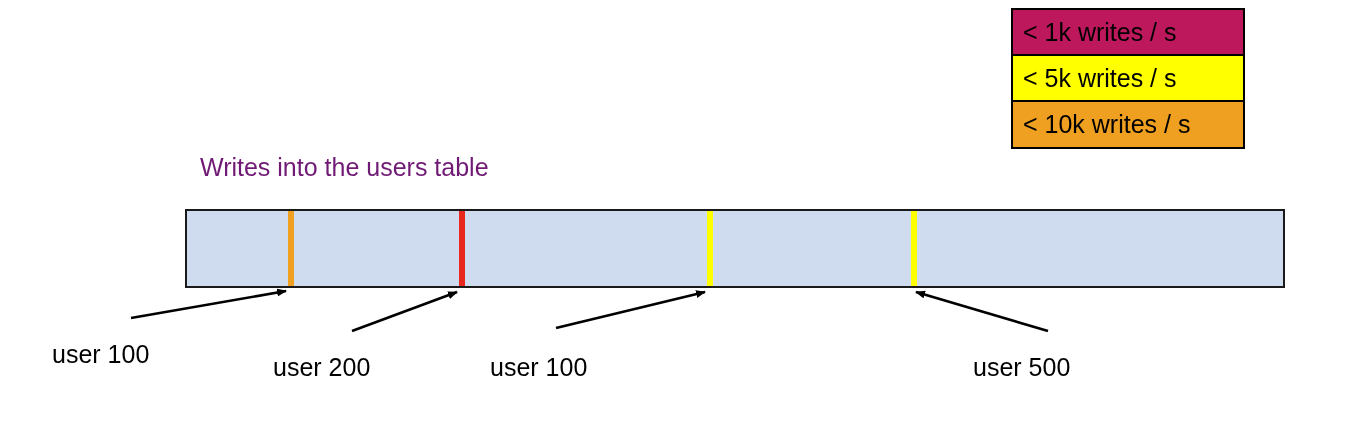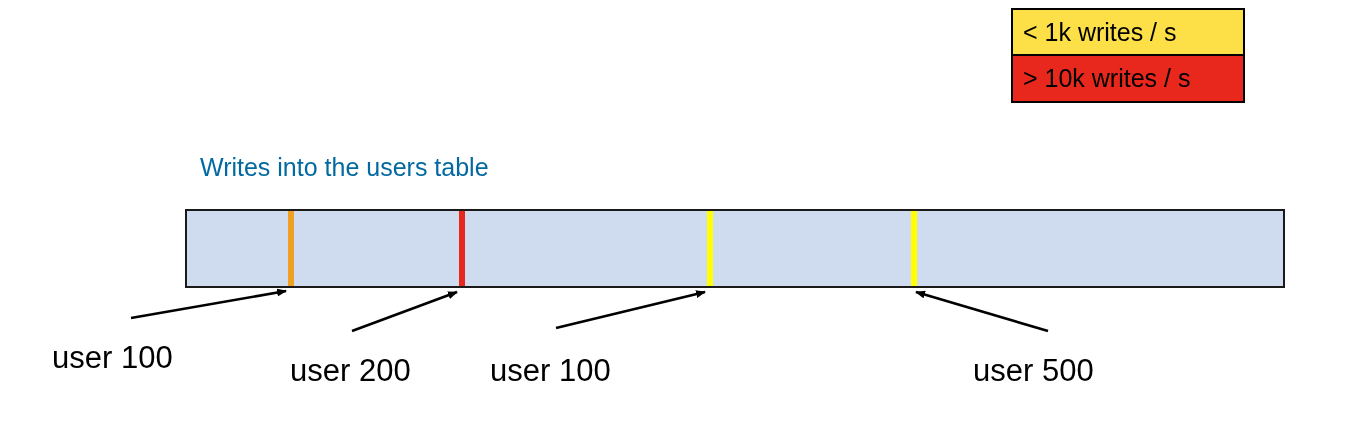--- a/index.html
+++ b/index.html
@@ -46,21 +46,21 @@
     line-height: 1;
     white-space: nowrap;
   }
 
   
   .chart-title {
     position: absolute;
     left: 200px;
     top: 153px;
     font-size: 25px;
-    color: #0369a1;
+    color: #701a75;
     white-space: nowrap;
   }
 
   
   .bar-track {
     position: absolute;
     left: 185px;
     top: 209px;
     width: 1100px;
     height: 79px;
@@ -81,36 +81,39 @@
     left: 0;
     top: 0;
     width: 1350px;
     height: 422px;
     pointer-events: none;
   }
 
   
   .user-label {
     position: absolute;
-    font-size: 31px;
+    font-size: 25px;
     color: #000000;
     white-space: nowrap;
   }
 </style>
 </head>
 <body>
 
 <div id="canvas">
 
   <div class="legend">
-    <div class="legend-row" style="background:#fde047">
+    <div class="legend-row" style="background:#be185d">
       <span class="legend-label">&lt; 1k writes / s</span>
     </div>
-    <div class="legend-row" style="background:#e8281c">
-      <span class="legend-label">&gt; 10k writes / s</span>
+    <div class="legend-row" style="background:#ffff00">
+      <span class="legend-label">&lt; 5k writes / s</span>
+    </div>
+    <div class="legend-row" style="background:#f0a020">
+      <span class="legend-label">&lt; 10k writes / s</span>
     </div>
   </div>
 
   <div class="chart-title">Writes into the users table</div>
 
   <div class="bar-track">
     <div class="bar-marker" style="left:101px; background:#f0a020;"></div>
     <div class="bar-marker" style="left:272px; background:#e8281c;"></div>
     <div class="bar-marker" style="left:520px; background:#ffff00;"></div>
     <div class="bar-marker" style="left:724px; background:#ffff00;"></div>
@@ -122,17 +125,17 @@
         <path d="M0,0 L10,4 L0,8 z" fill="#000000"></path>
       </marker>
     </defs>
     <line x1="131" y1="318" x2="286" y2="291" stroke="#000000" stroke-width="2.6" marker-end="url(#ah)"></line>
     <line x1="352" y1="331" x2="457" y2="292" stroke="#000000" stroke-width="2.6" marker-end="url(#ah)"></line>
     <line x1="556" y1="328" x2="705" y2="292" stroke="#000000" stroke-width="2.6" marker-end="url(#ah)"></line>
     <line x1="1048" y1="331" x2="916" y2="292" stroke="#000000" stroke-width="2.6" marker-end="url(#ah)"></line>
   </svg>
 
   <div class="user-label" style="left:52px; top:340px;">user 100</div>
-  <div class="user-label" style="left:290px; top:353px;">user 200</div>
+  <div class="user-label" style="left:273px; top:353px;">user 200</div>
   <div class="user-label" style="left:490px; top:353px;">user 100</div>
   <div class="user-label" style="left:973px; top:353px;">user 500</div>
 
 </div>
 
 </body></html>

